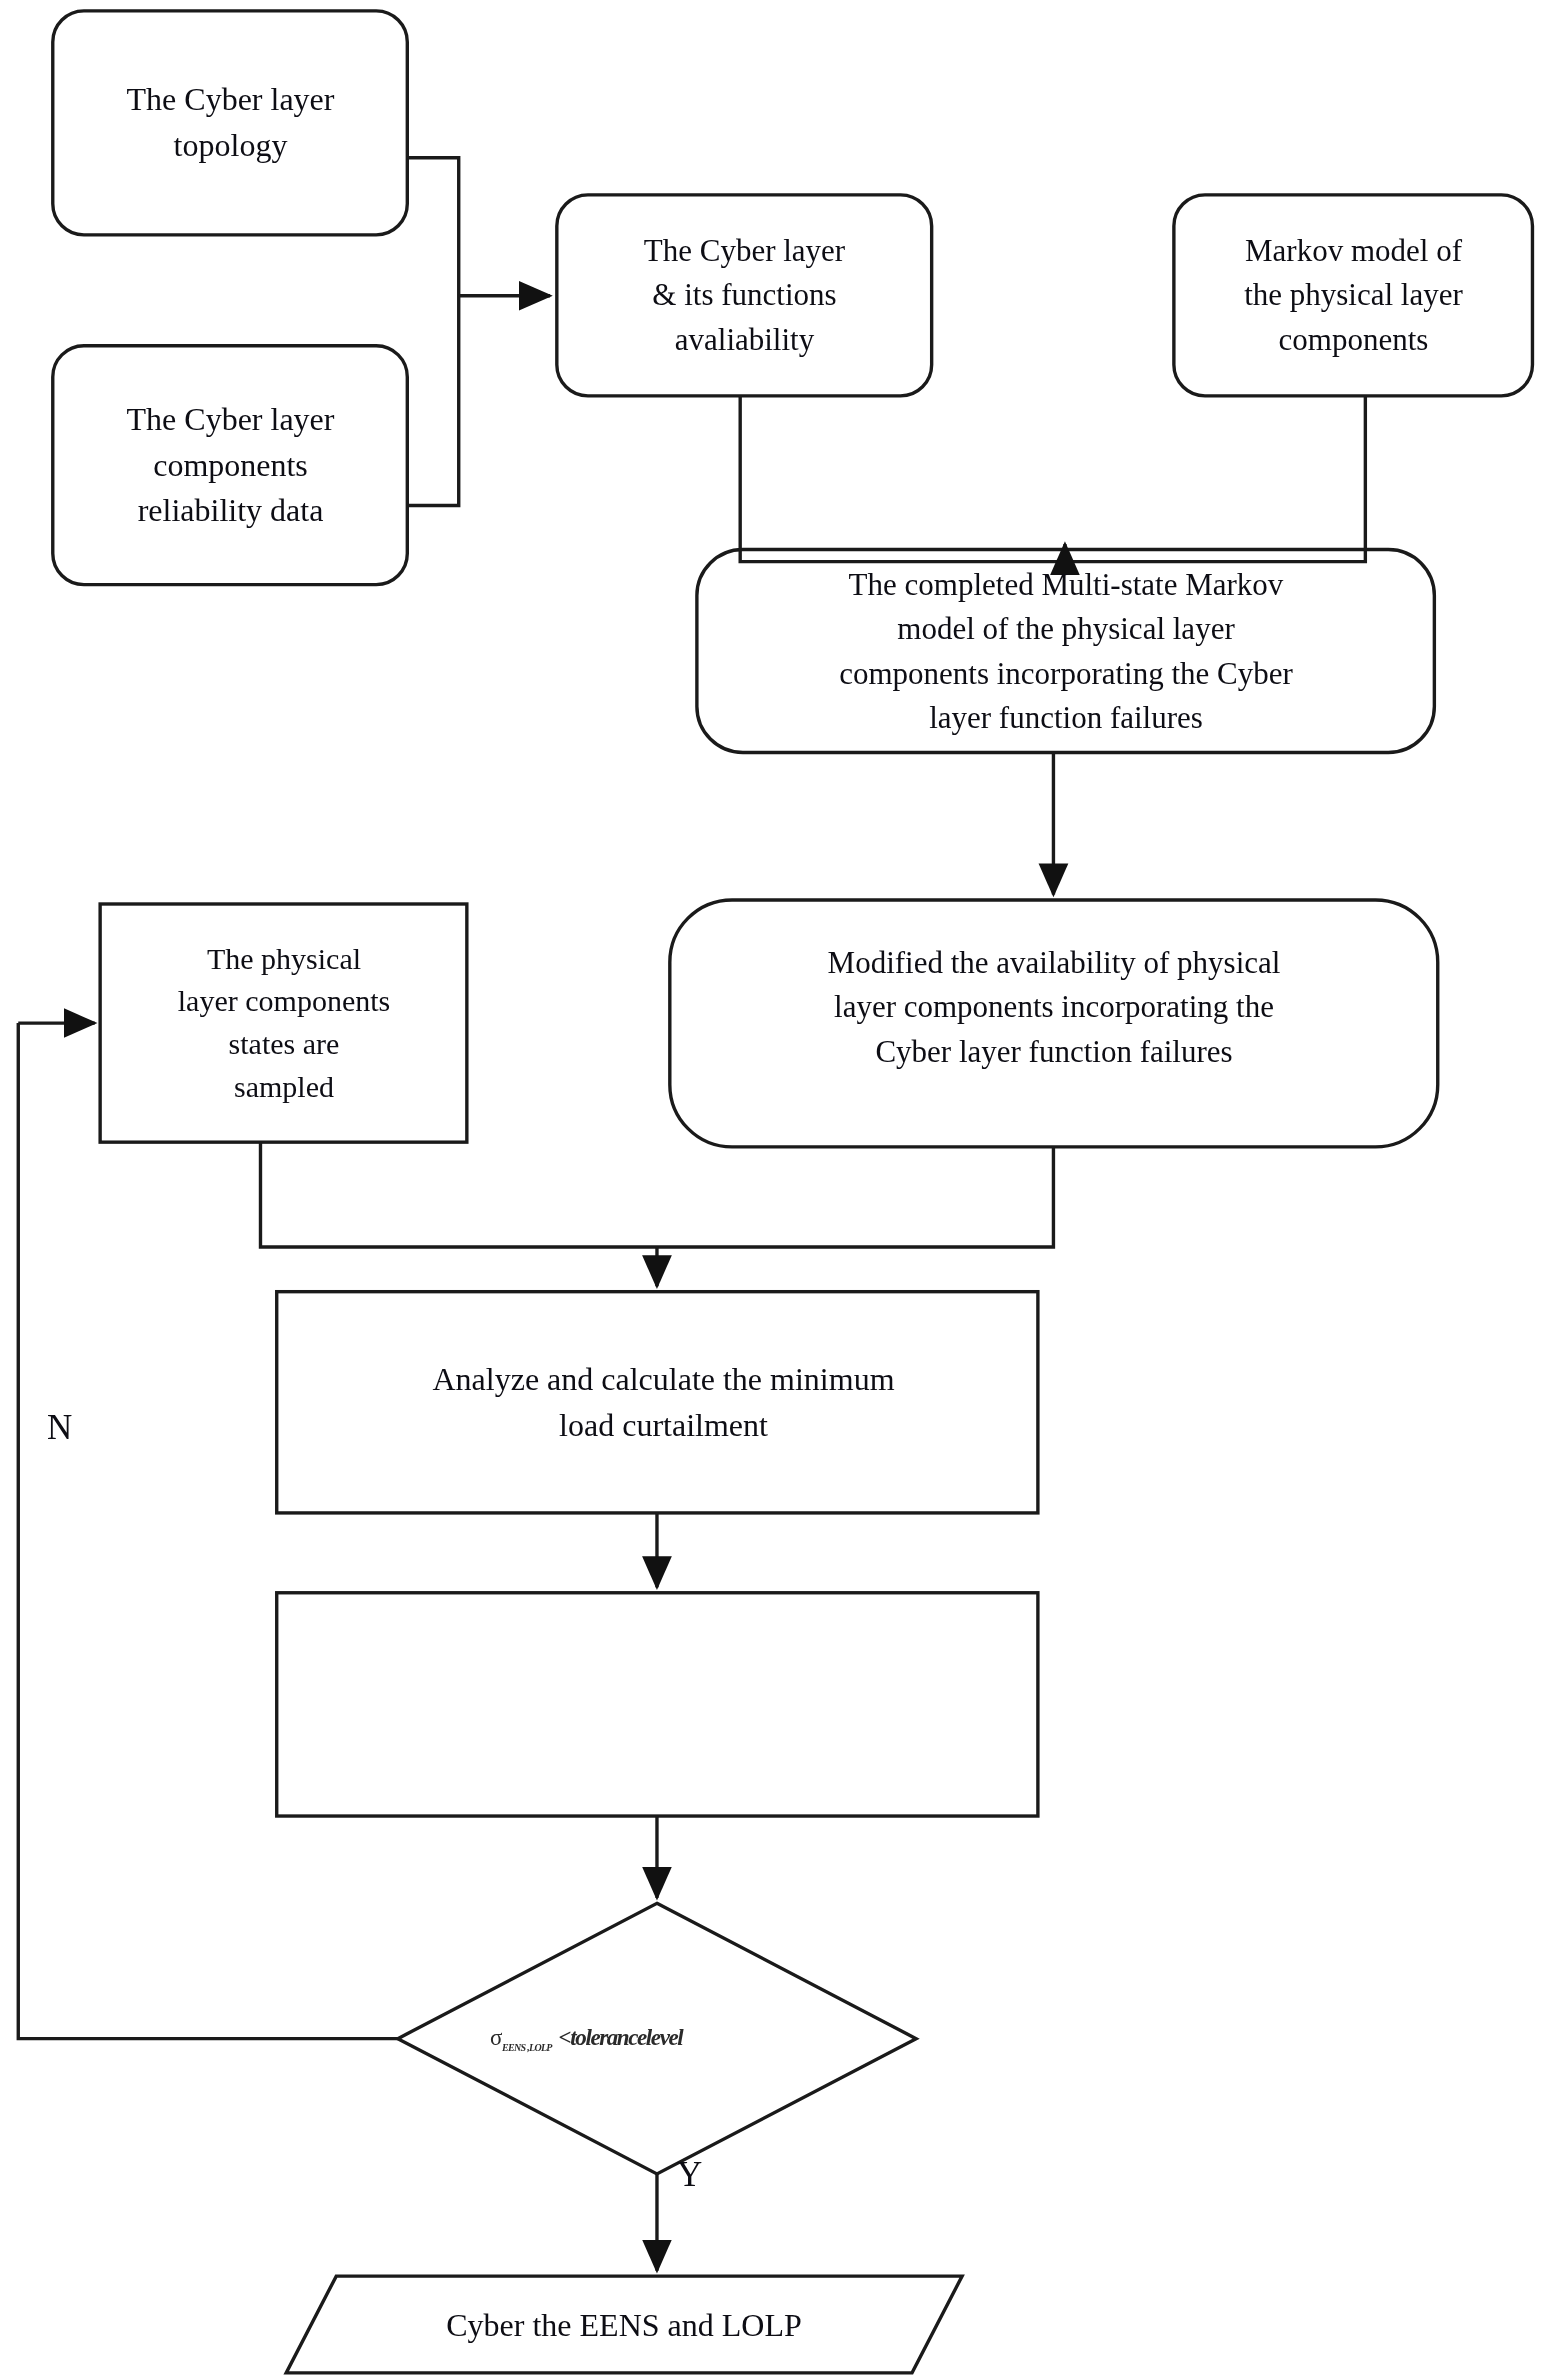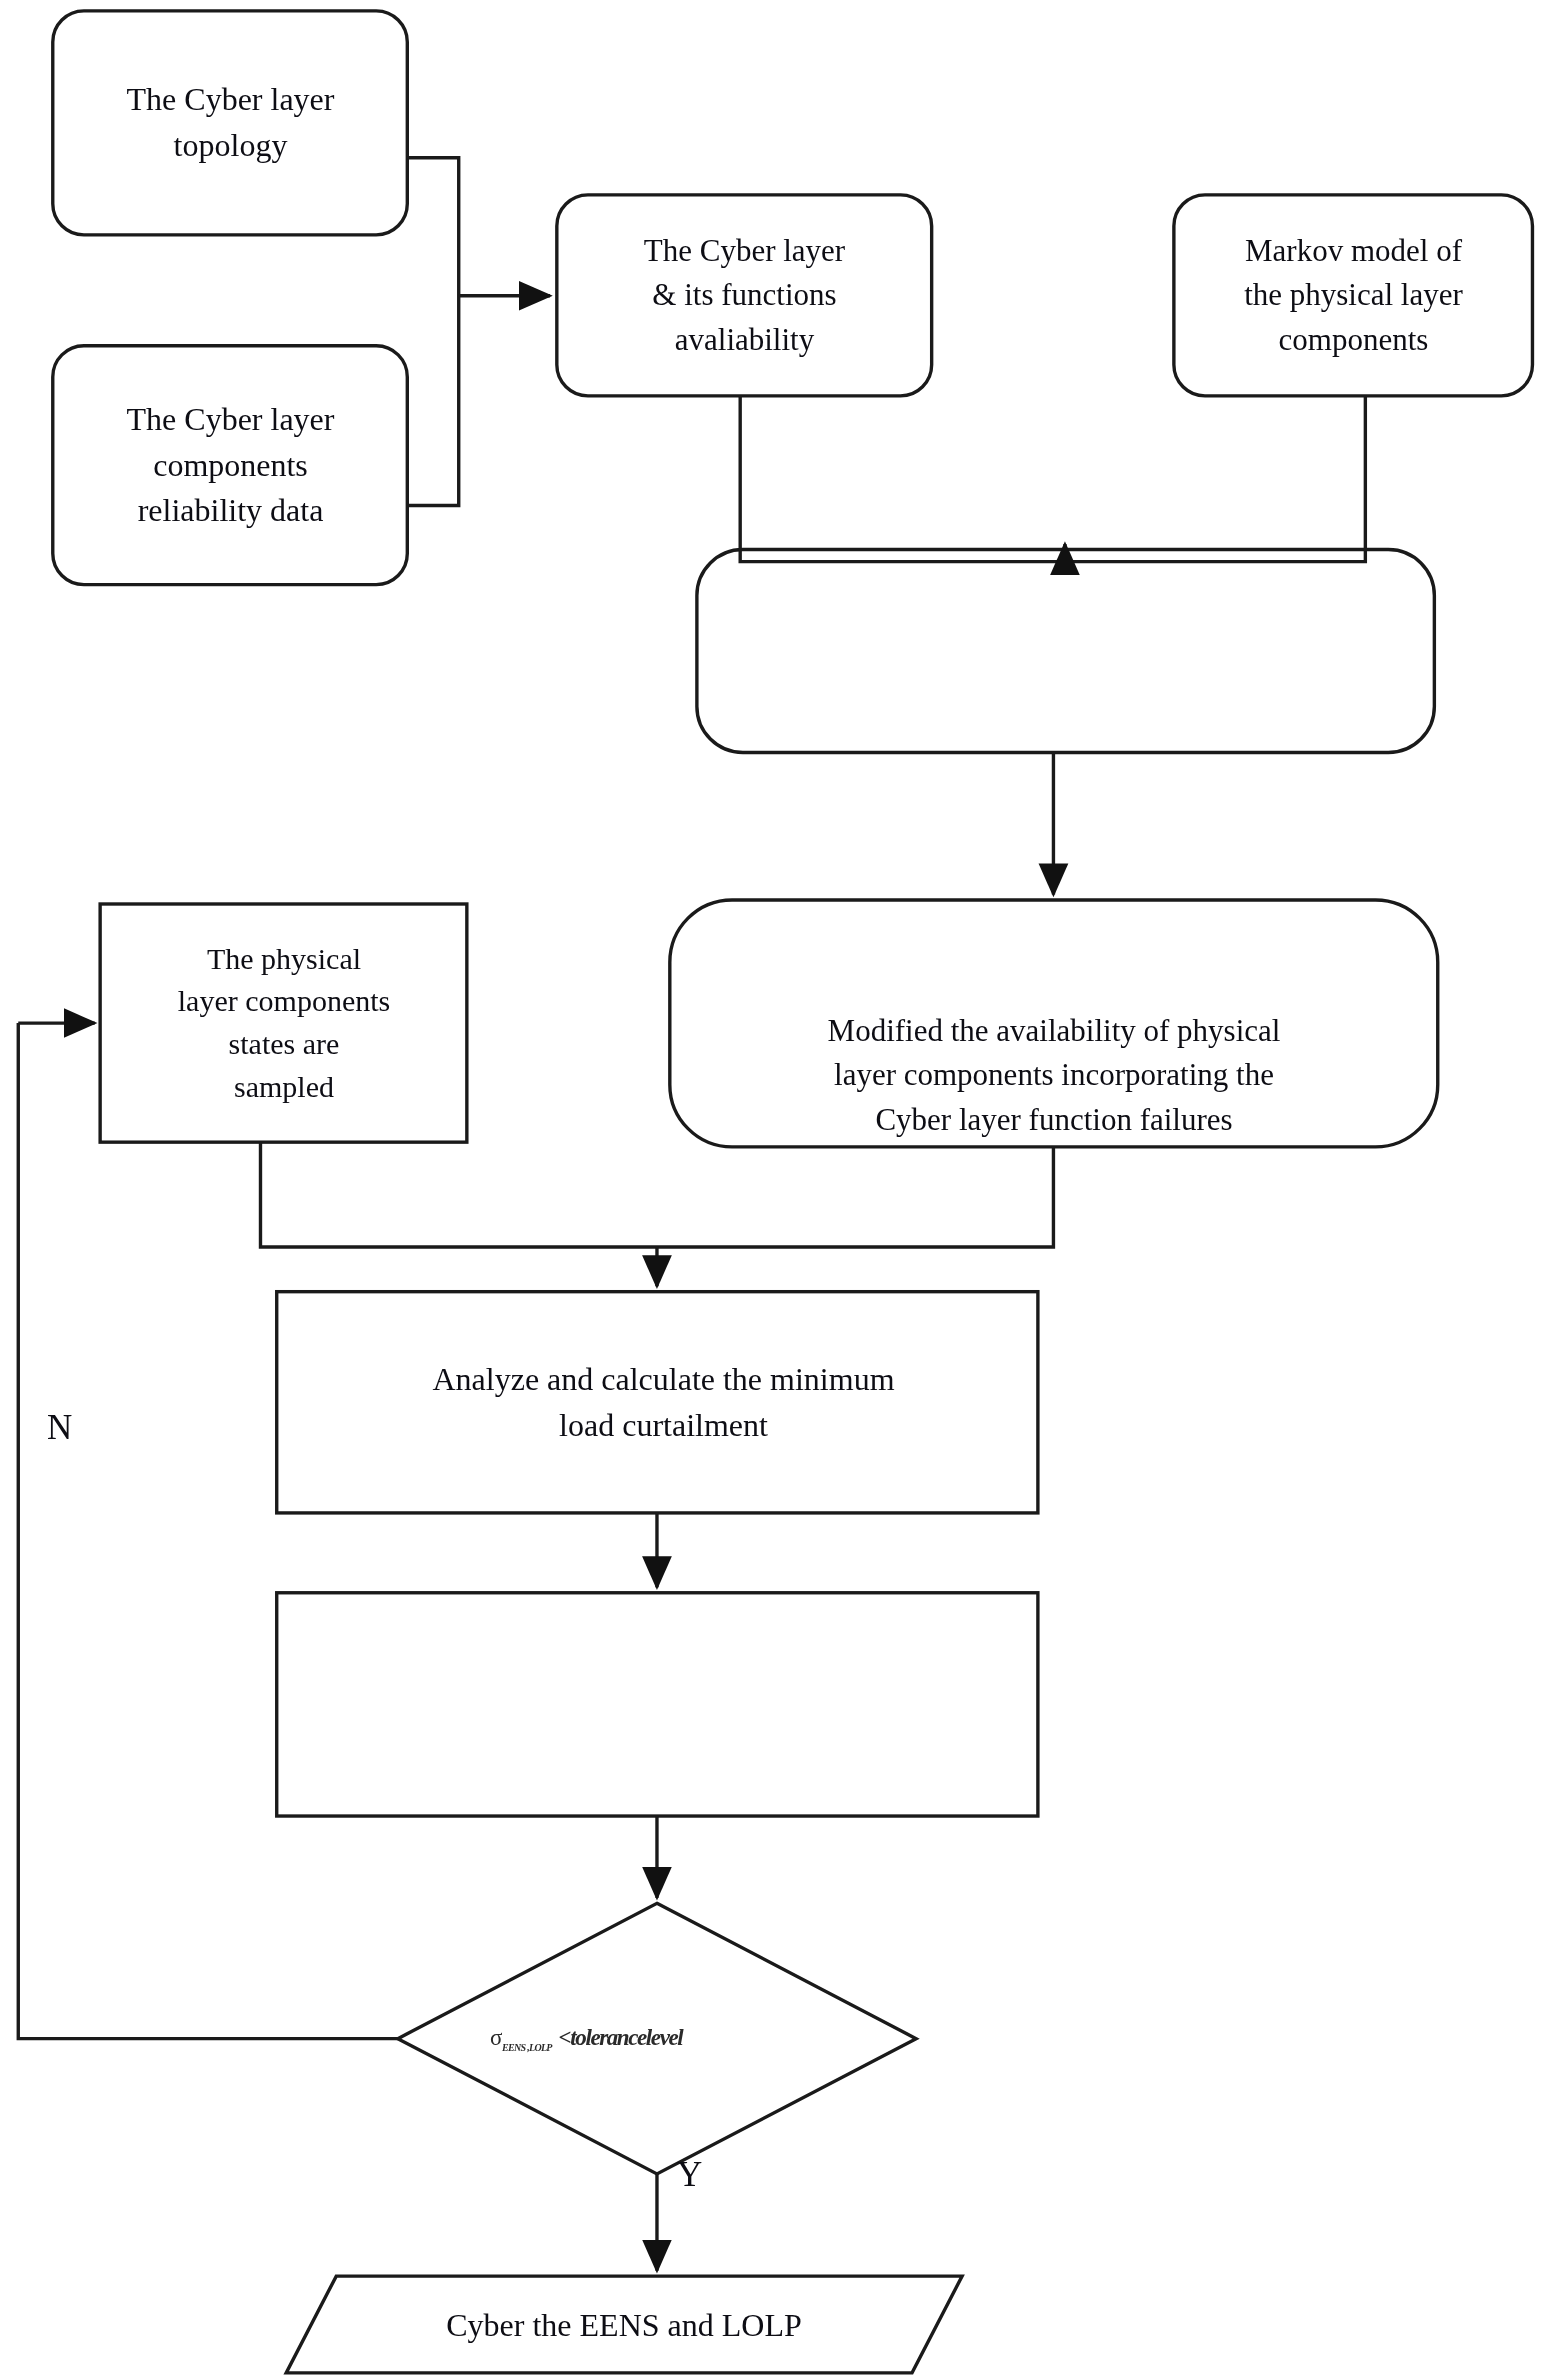--- a/index.html
+++ b/index.html
@@ -131,27 +131,31 @@
 reliability data</div>
 
   <div class="node-text t46" style="left:557px; top:195px; width:375px; height:201px;">The Cyber layer
 &amp; its functions
 avaliability</div>
 
   <div class="node-text t46" style="left:1174px; top:195px; width:359px; height:201px;">Markov model of
 the physical layer
 components</div>
 
+  <div class="node-text t46" style="left:704px; top:550px; width:724px; height:203px;">The completed Multi-state Markov
+model of the physical layer
+components incorporating the Cyber
+layer function failures</div>
 
   <div class="node-text t44" style="left:102px; top:904px; width:364px; height:238px;">The physical
 layer components
 states are
 sampled</div>
 
-  <div class="node-text t46" style="left:678px; top:952px; width:752px; height:247px;text-align:center;">Modified the availability of physical
+  <div class="node-text t46" style="left:678px; top:884px; width:752px; height:247px;text-align:center;">Modified the availability of physical
 layer components incorporating the
 Cyber layer function failures</div>
 
   <div class="node-text t48" style="left:283px; top:1292px; width:761px; height:221px;">Analyze and calculate the minimum
 load curtailment</div>
 
 
   <div class="formula" style="left:490px; top:2025px;">
     <span class="sym">σ</span><span class="sub">EENS ,LOLP</span><span class="ital" style="margin-left:6.8px;">&lt;</span><span class="ital">tolerancelevel</span>
   </div>

